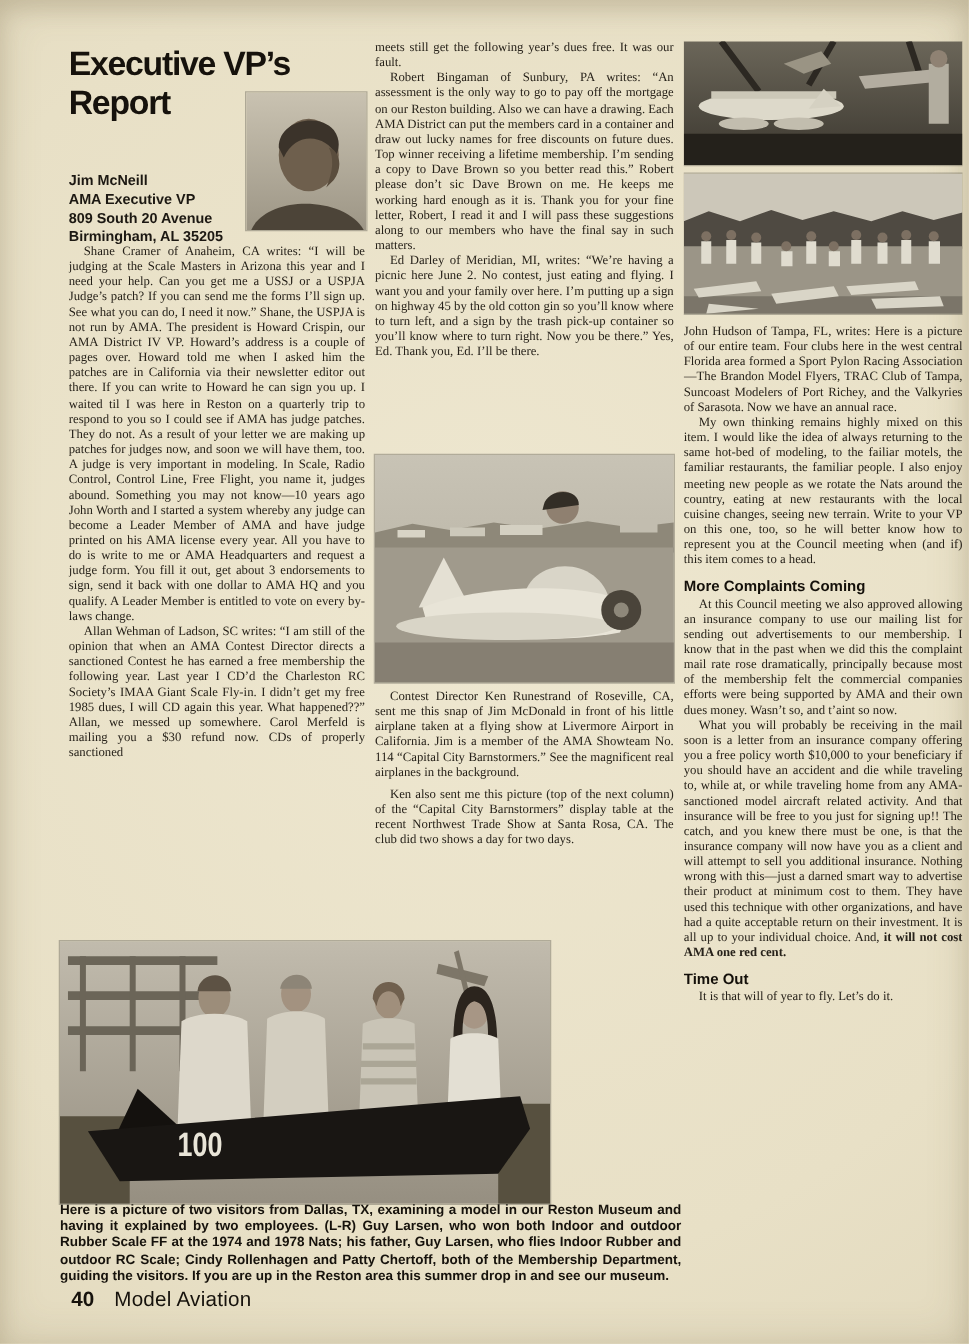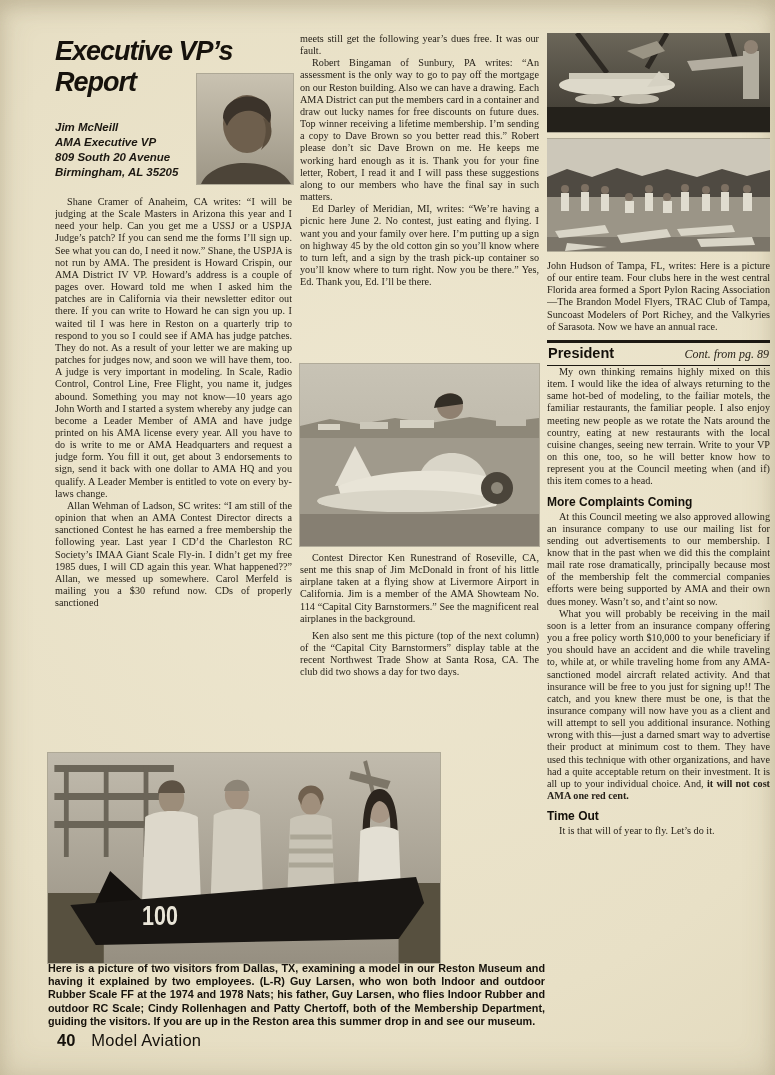--- a/index.html
+++ b/index.html
@@ -5,26 +5,26 @@
   * { margin:0; padding:0; box-sizing:border-box; }
   html,body { background:#eae2c9; }
   .page {
     position:relative; width:775px; height:1075px; overflow:hidden;
     background: radial-gradient(120% 90% at 50% 45%, #eee7d0 0%, #e8e0c6 55%, #ddd3b5 100%);
     box-shadow: inset 0 0 34px rgba(110,95,60,.20), inset 0 8px 16px rgba(120,105,70,.18);
     font-family:"Liberation Serif", serif; color:#27221a;
   }
   .abs { position:absolute; }
   
-  .masthead { left:55px; top:36px; width:238px; height:152px;font-style:italic; }
+  .masthead { left:55px; top:36px; width:238px; height:152px; }
   .title-line { font-family:"Liberation Sans", sans-serif; font-weight:bold;
     font-size:27px; line-height:31px; letter-spacing:-1px; color:#16120c; transform-origin:left; }
   .portrait { position:absolute; left:142px; top:38px; width:96px; height:110px;
     outline:1px solid rgba(0,0,0,.25); overflow:hidden; }
-  .author { position:absolute; left:0; top:84px; font-family:"Liberation Sans", sans-serif;
+  .author { position:absolute; left:0; top:102px; font-family:"Liberation Sans", sans-serif;
     font-weight:bold; font-size:11.5px; line-height:15px; color:#1c1812; }
   
   .bodytext p { font-size:10.2px; line-height:12.15px; text-align:justify;
     text-indent:12px; hyphens:auto; -webkit-hyphens:auto; }
   .bodytext p.noindent { text-indent:0; }
   .col1text { left:55px; top:196px; width:237px; height:560px; overflow:hidden; }
   .col2text { left:300px; top:33px; width:239px; height:330px; overflow:hidden; }
   .col2photo { left:300px; top:364px; width:239px; height:182px; outline:1px solid rgba(0,0,0,.25); }
   .col2caps { left:300px; top:552px; width:239px; height:198px; overflow:hidden; }
   .col2caps p + p { margin-top:5px; }
@@ -185,24 +185,20 @@
             <polygon points="70,96 120,90 124,98 74,104"></polygon>
           <polygon points="130,90 185,86 188,93 134,97"></polygon>
             <polygon points="20,104 60,108 18,112"></polygon>
           <polygon points="150,100 205,98 208,106 154,108"></polygon>
         </g>
       </svg>
     </div>
 
     <p class="noindent">John Hudson of Tampa, FL, writes: Here is a picture of our entire team. Four clubs here in the west central Florida area formed a Sport Pylon Racing Association—The Brandon Model Flyers, TRAC Club of Tampa, Suncoast Modelers of Port Richey, and the Valkyries of Sarasota. Now we have an annual race.</p>
 
-    <div class="pres-rule">
-      <span class="pres-head">President</span>
-      <span class="pres-note">Cont. from pg. 89</span>
-    </div>
     <p>My own thinking remains highly mixed on this item. I would like the idea of always returning to the same hot-bed of modeling, to the failiar motels, the familiar restaurants, the familiar people. I also enjoy meeting new people as we rotate the Nats around the country, eating at new restaurants with the local cuisine changes, seeing new terrain. Write to your VP on this one, too, so he will better know how to represent you at the Council meeting when (and if) this item comes to a head.</p>
 
     <div class="subhead">More Complaints Coming</div>
     <p>At this Council meeting we also approved allowing an insurance company to use our mailing list for sending out advertisements to our membership. I know that in the past when we did this the complaint mail rate rose dramatically, principally because most of the membership felt the commercial companies efforts were being supported by AMA and their own dues money. Wasn’t so, and t’aint so now.</p>
     <p><span>What you will probably be receiving in the mail soon is a letter from an insurance company offering you a free policy worth $10,000 to your beneficiary if you should have an accident and die while traveling to, while at, or while traveling home from any AMA-sanctioned model aircraft related activity. And that insurance will be free to you just for signing up!! The catch, and you knew there must be one, is that the insurance company will now have you as a client and will attempt to sell you additional insurance. Nothing wrong with this—just a darned smart way to advertise their product at minimum cost to them. They have used this technique with other organizations, and have had a quite acceptable return on their investment. It is all up to your individual choice. And, </span><span class="boldend">it will not cost AMA one red cent.</span></p>
 
     <div class="subhead">Time Out</div>
     <p>It is that will of year to fly. Let’s do it.</p>
   </section>
 

